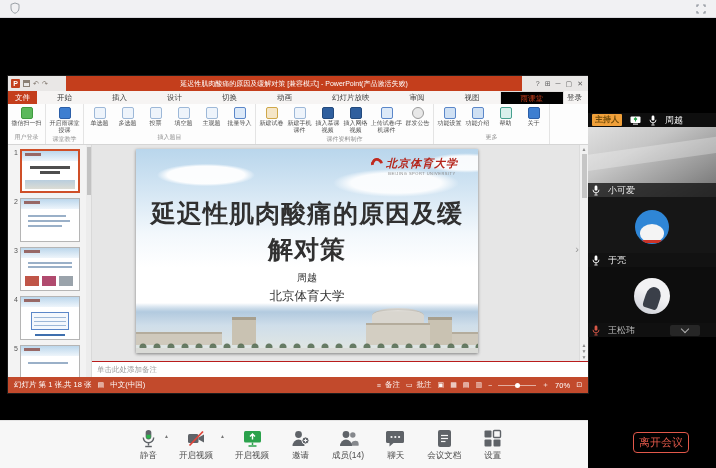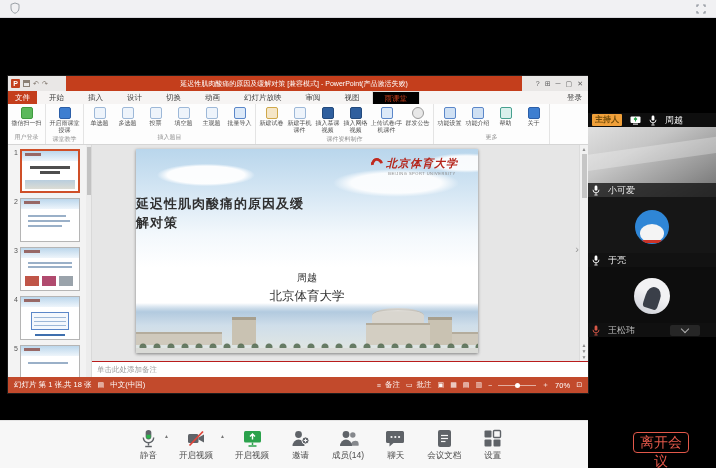--- a/index.html
+++ b/index.html
@@ -14,21 +14,21 @@
 .titlebar{height:15px;display:flex;flex:none}
 .qat{width:58px;background:#e9e7e6;display:flex;align-items:center;gap:3px;padding-left:3px}
 .ppt-logo{width:9px;height:9px;background:#c43e1c;color:#fff;font-size:7px;font-weight:bold;display:flex;align-items:center;justify-content:center;border-radius:1px}
 .floppy{width:7px;height:7px;background:#8a7f74;position:relative}
 .floppy::after{content:"";position:absolute;left:1px;top:3px;width:5px;height:3px;background:#e9e7e6}
 .qglyph{font-size:7px;color:#7a6f66;line-height:1}
 .tmid{flex:1;background:#c43e1c;color:#fff;font-size:7px;line-height:15px;text-align:center;white-space:nowrap;overflow:hidden}
 .tright{width:66px;background:#e9e7e6;display:flex;align-items:center;justify-content:flex-end;gap:5px;padding-right:5px}
 .tright span{font-size:7px;color:#5f5f5f;line-height:1}
 .tabrow{height:13px;background:#f6f4f3;display:flex;align-items:stretch;font-size:7.5px;color:#3d3d3d;flex:none}
-.tab{padding:0 12px;line-height:13px;white-space:nowrap}
+.tab{padding:0 20px;line-height:13px;white-space:nowrap}
 .tab-file{background:#c43e1c;color:#fff;padding:0 7px}
 .tab-active{background:#000000;color:#c43e1c;border:1px solid #e0dedc;border-bottom:none}
 .tabspacer{flex:1}
 .login{line-height:13px;padding-right:6px;color:#444;font-size:7.5px}
 
 .ribbon{height:41px;background:#fdfdfd;border-bottom:1px solid #d5d5d5;display:flex;overflow:hidden;flex:none}
 .rgroup{display:flex;flex-direction:column;border-right:1px solid #e4e4e4;padding:2px 2px 0;flex:none}
 .rbtns{display:flex;flex:1;justify-content:center;gap:1px}
 .rbtn{display:flex;flex-direction:column;align-items:center;width:27px;font-size:6px;color:#4a4a4a;text-align:center;line-height:1.15}
 .rbtn-wide{width:33px}
@@ -66,21 +66,21 @@
 .slide{position:absolute;left:44px;top:4px;width:342px;height:204px;background:
  radial-gradient(ellipse 70px 16px at 70px 26px,rgba(255,255,255,.95) 55%,transparent 70%),
  radial-gradient(ellipse 90px 20px at 260px 34px,rgba(255,255,255,.9) 50%,transparent 70%),
  radial-gradient(ellipse 60px 14px at 330px 14px,rgba(255,255,255,.9) 50%,transparent 70%),
  linear-gradient(180deg,#b9d6ec 0%,#d6e7f4 22%,#f3f8fc 42%,#fff 58%);
  box-shadow:0 1px 3px rgba(0,0,0,.45)}
 .slogo{position:absolute;right:20px;top:9px;display:flex;align-items:flex-start;gap:3px}
 .swoosh{width:12px;height:12px;border-radius:50%;border:3px solid transparent;border-left-color:#c02b20;border-top-color:#c02b20;transform:rotate(35deg);flex:none}
 .slogo-tx{font-family:"Liberation Serif","DejaVu Serif",serif;font-weight:bold;font-style:italic;color:#b5261c;font-size:11px;line-height:1;letter-spacing:1px}
 .slogo-sub{font-size:4px;color:#888;letter-spacing:.5px;margin-top:1.5px;text-align:center}
-.stitle{position:absolute;left:0;right:0;top:46px;font-family:Liberation Sans, sans-serif;font-size:13px;font-weight:bold;color:#303030;letter-spacing:1px;line-height:1.45}
+.stitle{position:absolute;left:0;right:0;top:46px;text-align:center;font-family:Liberation Sans, sans-serif;font-size:25px;font-weight:bold;color:#303030;letter-spacing:1px;line-height:1.45}
 .sauthor{position:absolute;left:0;right:0;top:122px;text-align:center;font-family:"Liberation Serif","DejaVu Serif",serif;font-size:10px;color:#333}
 .suniv{position:absolute;left:0;right:0;top:139px;text-align:center;font-family:"Liberation Serif","DejaVu Serif",serif;font-size:12.5px;color:#333}
 .gate{position:absolute;left:0;right:0;bottom:0;height:50px;background:linear-gradient(#9fbdd8 0%,#cfdeea 45%,#e3e7e2 100%);overflow:hidden}
 .gate .fade{position:absolute;top:0;left:0;right:0;height:9px;background:linear-gradient(#fff,rgba(255,255,255,0))}
 .wallL{position:absolute;bottom:8px;left:0;width:86px;height:13px;background:#cfc9bc;border-top:2px solid #b4ac9c}
 .wallR{position:absolute;bottom:8px;right:0;width:96px;height:13px;background:#cfc9bc;border-top:2px solid #b4ac9c}
 .py{position:absolute;bottom:8px;width:24px;height:28px;background:#c9c2b2;border-top:3px solid #a79f8e}
 .py1{left:96px}.py2{left:292px}
 .dome{position:absolute;left:236px;bottom:30px;width:52px;height:15px;background:#d9d6cf;border-radius:50% 50% 0 0;border-top:2px solid #bdb9b0}
 .domebase{position:absolute;left:230px;bottom:8px;width:64px;height:22px;background:#d3cec2;border-top:2px solid #b4ac9c}
@@ -127,21 +127,21 @@
 .dora .dcollar{position:absolute;left:7px;bottom:1px;width:20px;height:3px;background:#cc3327;border-radius:2px}
 .t-wang{background:#0d0d0d}
 .pav{position:absolute;left:46px;top:11px;width:36px;height:36px;border-radius:50%;background:linear-gradient(205deg,#f2f2f4 45%,#c9ccd4);overflow:hidden}
 .pav::after{content:"";position:absolute;left:11px;top:9px;width:15px;height:22px;background:#3a3f49;border-radius:45% 45% 20% 20%;transform:rotate(18deg)}
 .t-wang .plabel{color:#bdbdbd}
 
 
 #toolbar{position:absolute;left:0;top:420px;width:588px;height:48px;background:#f7f7f7;border-top:1px solid #e4e4e4;display:flex;align-items:center;padding-left:140px;gap:22px}
 .tbtn{display:flex;flex-direction:column;align-items:center;gap:3px;font-size:8.5px;color:#4c4c4c;position:relative;flex:none;line-height:1}
 .caret{position:absolute;right:-12px;top:5px;font-size:5px;color:#777}
-#leave{position:absolute;left:633px;top:432px;width:56px;height:21px;border:1px solid #e2584a;border-radius:4px;color:#e2584a;font-size:14px;line-height:19px;text-align:center;background:transparent}
+#leave{position:absolute;left:633px;top:432px;width:56px;height:21px;border:1px solid #e2584a;border-radius:4px;color:#e2584a;font-size:11px;line-height:19px;text-align:center;background:transparent}
 </style>
 </head>
 <body>
 
 <div id="sysbar">
   <span>
     <svg width="10" height="12" viewBox="0 0 10 12">
         <path d="M5 1 L9 2.4 V6 C9 9 7 10.6 5 11.3 C3 10.6 1 9 1 6 V2.4 Z" fill="none" stroke="#9aa0a6" stroke-width="1"></path>
       </svg>
   </span>

